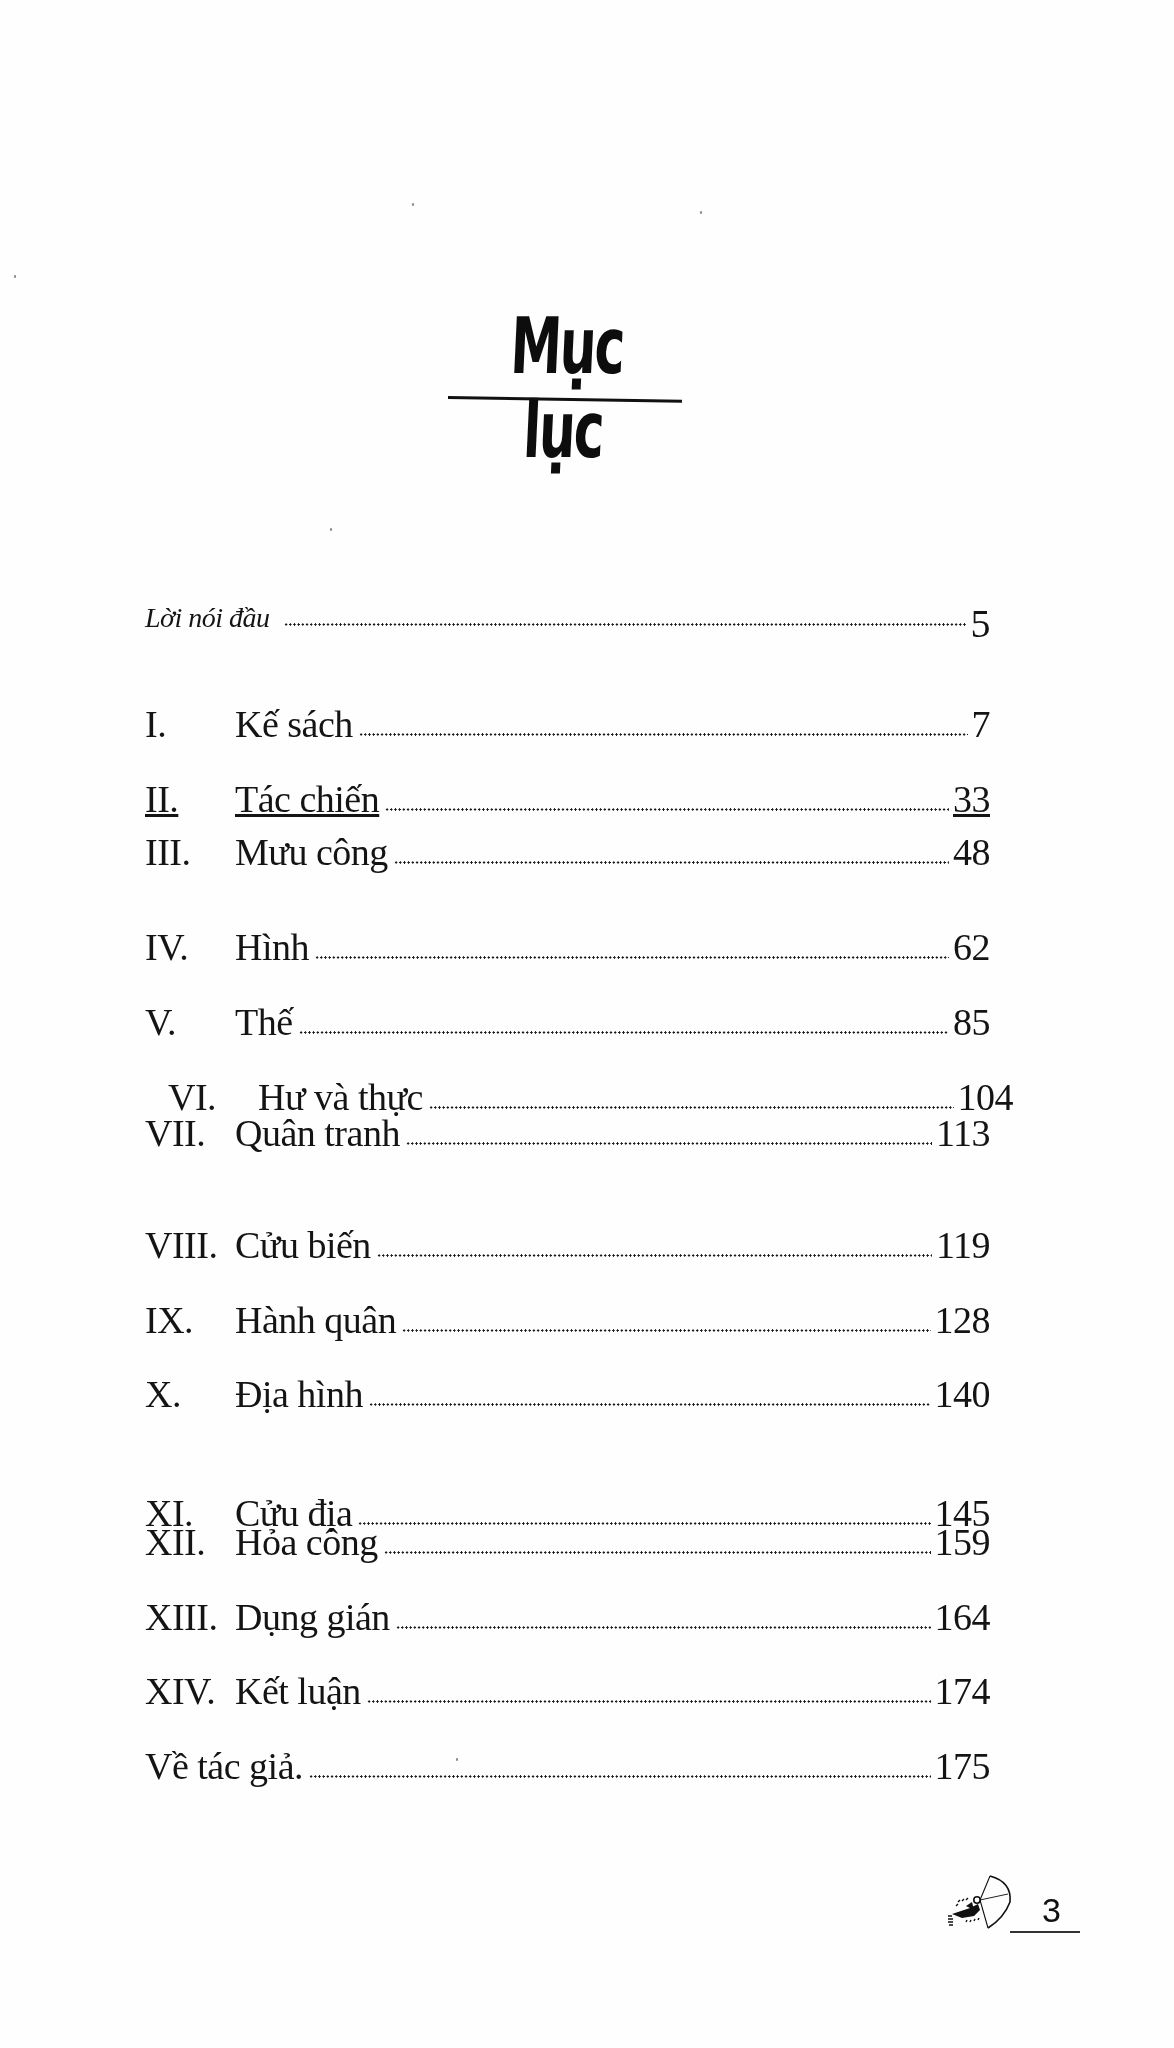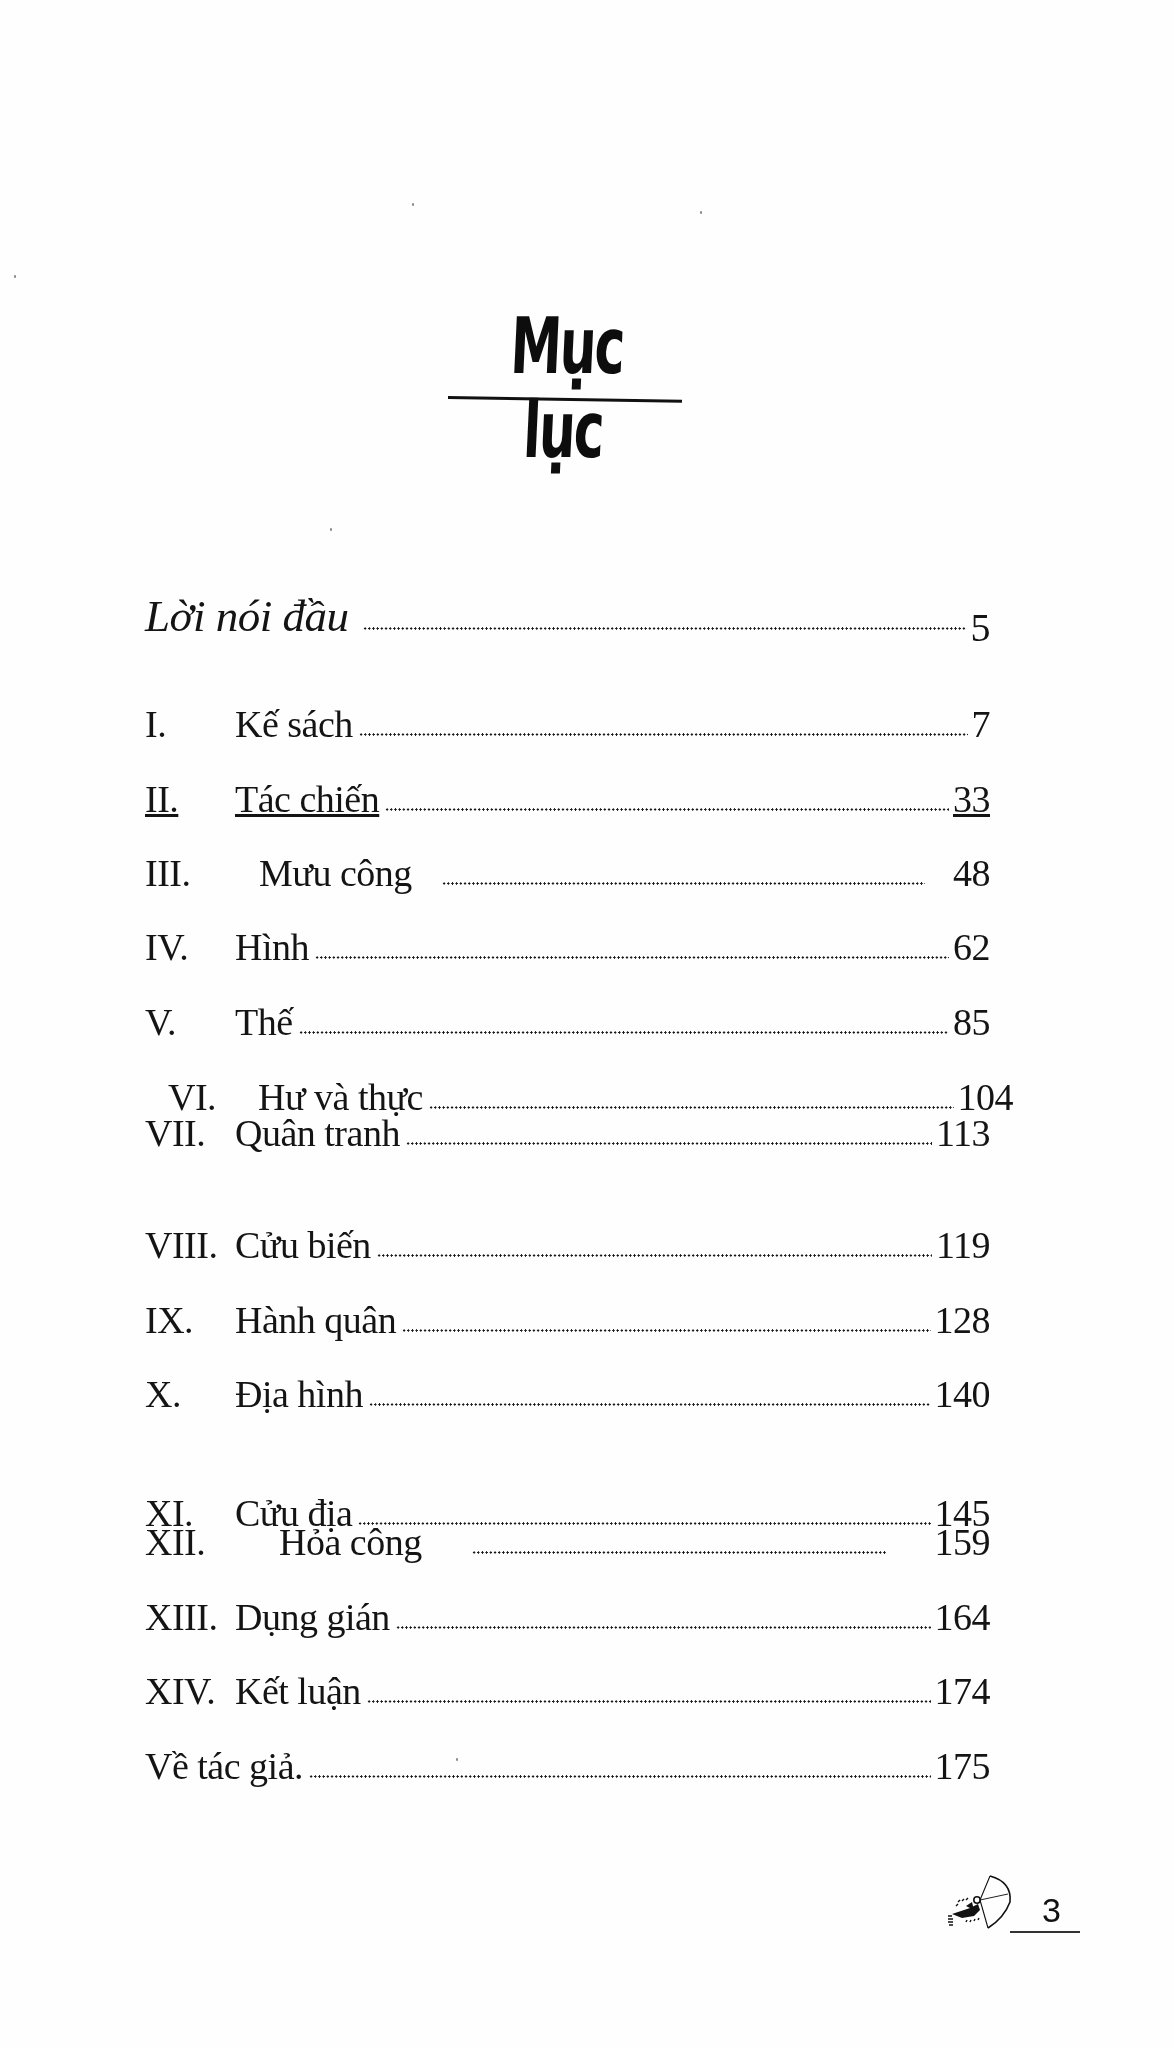--- a/index.html
+++ b/index.html
@@ -93,21 +93,21 @@
       position: relative;
       top: -1px;
     }
     .row .page-num {
       flex: 0 0 auto;
       text-align: right;
       white-space: nowrap;
     }
     .row.preface .label {
       font-style: italic;
-      font-size: 45px;
+      font-size: 28px;
     }
     .row.preface .page-num {
       font-size: 40px;
       position: relative;
       top: 10px;
     }
     .row.preface .leader { margin-left: 14px; }
     .row.afterword .label { }
     .footer-ornament {
       position: absolute;
@@ -165,21 +165,21 @@
       <span class="page-num">7</span>
     </div>
 
     <div class="row" style="top:777px;text-decoration:underline;">
       <span class="num">II.</span>
       <span class="label">Tác chiến</span>
       <span class="leader"></span>
       <span class="page-num">33</span>
     </div>
 
-    <div class="row" style="top:851px;gap:24px;">
+    <div class="row" style="top:830px;">
       <span class="num">III.</span>
       <span class="label">Mưu công</span>
       <span class="leader"></span>
       <span class="page-num">48</span>
     </div>
 
     <div class="row" style="top:925px;">
       <span class="num">IV.</span>
       <span class="label">Hình</span>
       <span class="leader"></span>
@@ -228,21 +228,21 @@
       <span class="page-num">140</span>
     </div>
 
     <div class="row" style="top:1447px;margin-top:44px;">
       <span class="num">XI.</span>
       <span class="label">Cửu địa</span>
       <span class="leader"></span>
       <span class="page-num">145</span>
     </div>
 
-    <div class="row" style="top:1520px;gap:44px;">
+    <div class="row" style="top:1520px;">
       <span class="num">XII.</span>
       <span class="label">Hỏa công</span>
       <span class="leader"></span>
       <span class="page-num">159</span>
     </div>
 
     <div class="row" style="top:1595px;">
       <span class="num">XIII.</span>
       <span class="label">Dụng gián</span>
       <span class="leader"></span>

